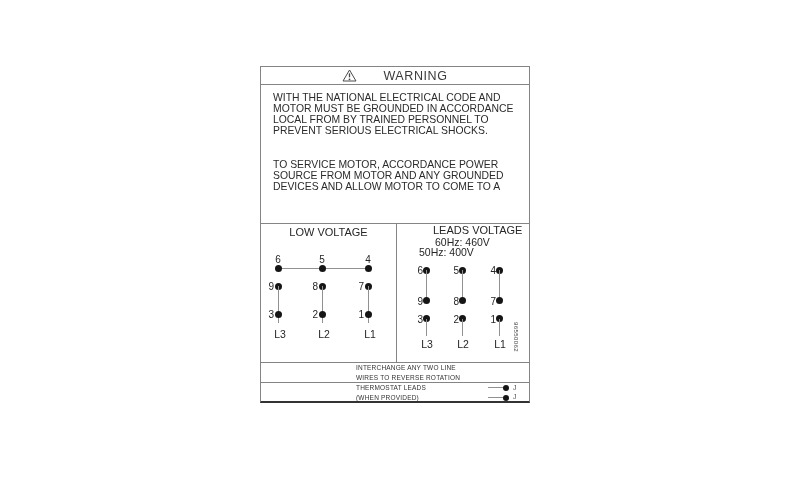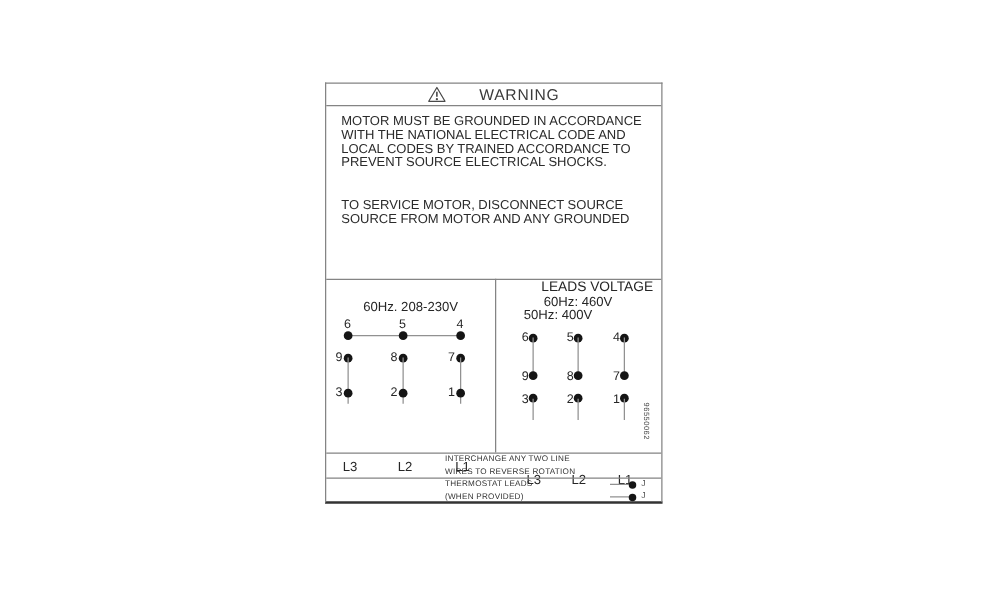--- a/index.html
+++ b/index.html
@@ -15,21 +15,21 @@
   .sdot{position:absolute;width:6px;height:6px;border-radius:50%;background:#151515;}
   .header{position:absolute;left:0;top:0;width:100%;height:17px;border-bottom:1px solid #848484;
           display:flex;align-items:center;justify-content:center;}
   .header .ttl{font-size:12.5px;letter-spacing:0.6px;color:#3a3a3a;margin-left:26px;}
   .para{position:absolute;left:12px;font-size:10.4px;line-height:11px;color:#2b2b2b;white-space:nowrap;}
   .vtitle{font-size:11px;color:#262626;white-space:nowrap;}
   .vsub{font-size:10.5px;color:#262626;white-space:nowrap;}
   .num{font-size:10px;color:#262626;}
   .tr{text-align:right;}
   .tc{text-align:center;}
-  .llab{font-size:10.5px;color:#262626;text-align:center;margin-top:40px;}
+  .llab{font-size:10.5px;color:#262626;text-align:center;}
   .tiny{font-size:6.5px;letter-spacing:0.2px;color:#333333;white-space:nowrap;}
   .pn{font-size:6px;letter-spacing:0.4px;color:#444444;text-align:center;
       transform:rotate(90deg);transform-origin:center;white-space:nowrap;}
   .jlab{font-size:7px;color:#555555;}
 </style>
 </head>
 <body>
 
 <div class="canvas">
   <div class="label">
@@ -37,34 +37,35 @@
     <div class="header">
       <svg width="15" height="13" viewBox="0 0 15 13">
         <path d="M7.5 1 L14 12 H1 Z" fill="none" stroke="#4a4a4a" stroke-width="1" stroke-linejoin="round"></path>
         <line x1="7.5" y1="4.3" x2="7.5" y2="8.3" stroke="#4a4a4a" stroke-width="1.3"></line>
         <circle cx="7.5" cy="10.3" r="0.9" fill="#4a4a4a"></circle>
       </svg>
       <span class="ttl">WARNING</span>
     </div>
 
     <div class="para" style="top:25px">
+      <div>WITH THE NATIONAL ELECTRICAL CODE AND</div>
       <div>MOTOR MUST BE GROUNDED IN ACCORDANCE</div>
-      <div>WITH THE NATIONAL ELECTRICAL CODE AND</div>
-      <div>LOCAL CODES BY TRAINED ACCORDANCE TO</div>
-      <div>PREVENT SOURCE ELECTRICAL SHOCKS.</div>
+      <div>LOCAL FROM BY TRAINED PERSONNEL TO</div>
+      <div>PREVENT SERIOUS ELECTRICAL SHOCKS.</div>
     </div>
     <div class="para" style="top:92px">
-      <div>TO SERVICE MOTOR, DISCONNECT SOURCE</div>
+      <div>TO SERVICE MOTOR, ACCORDANCE POWER</div>
       <div>SOURCE FROM MOTOR AND ANY GROUNDED</div>
+      <div>DEVICES AND ALLOW MOTOR TO COME TO A</div>
     </div>
 
     <div class="hline" style="top:156px"></div>
     <div class="vline" style="left:135px;top:156px;height:139px;background:#848484"></div>
 
-    <div class="abs vsub tc" style="left:0;top:173px;width:135px">60Hz. 208-230V</div>
+    <div class="abs vtitle tc" style="left:0;top:159px;width:135px">LOW VOLTAGE</div>
 
     <span class="abs num tc" style="left:9px;top:187px;width:16px">6</span>
     <span class="abs num tc" style="left:53px;top:187px;width:16px">5</span>
     <span class="abs num tc" style="left:99px;top:187px;width:16px">4</span>
     <div class="wireline" style="left:17px;top:201px;width:91px"></div>
     <span class="dot" style="left:14px;top:198px"></span>
     <span class="dot" style="left:58px;top:198px"></span>
     <span class="dot" style="left:104px;top:198px"></span>
 
     <span class="abs num tr" style="left:1px;top:214px;width:12px">9</span>

